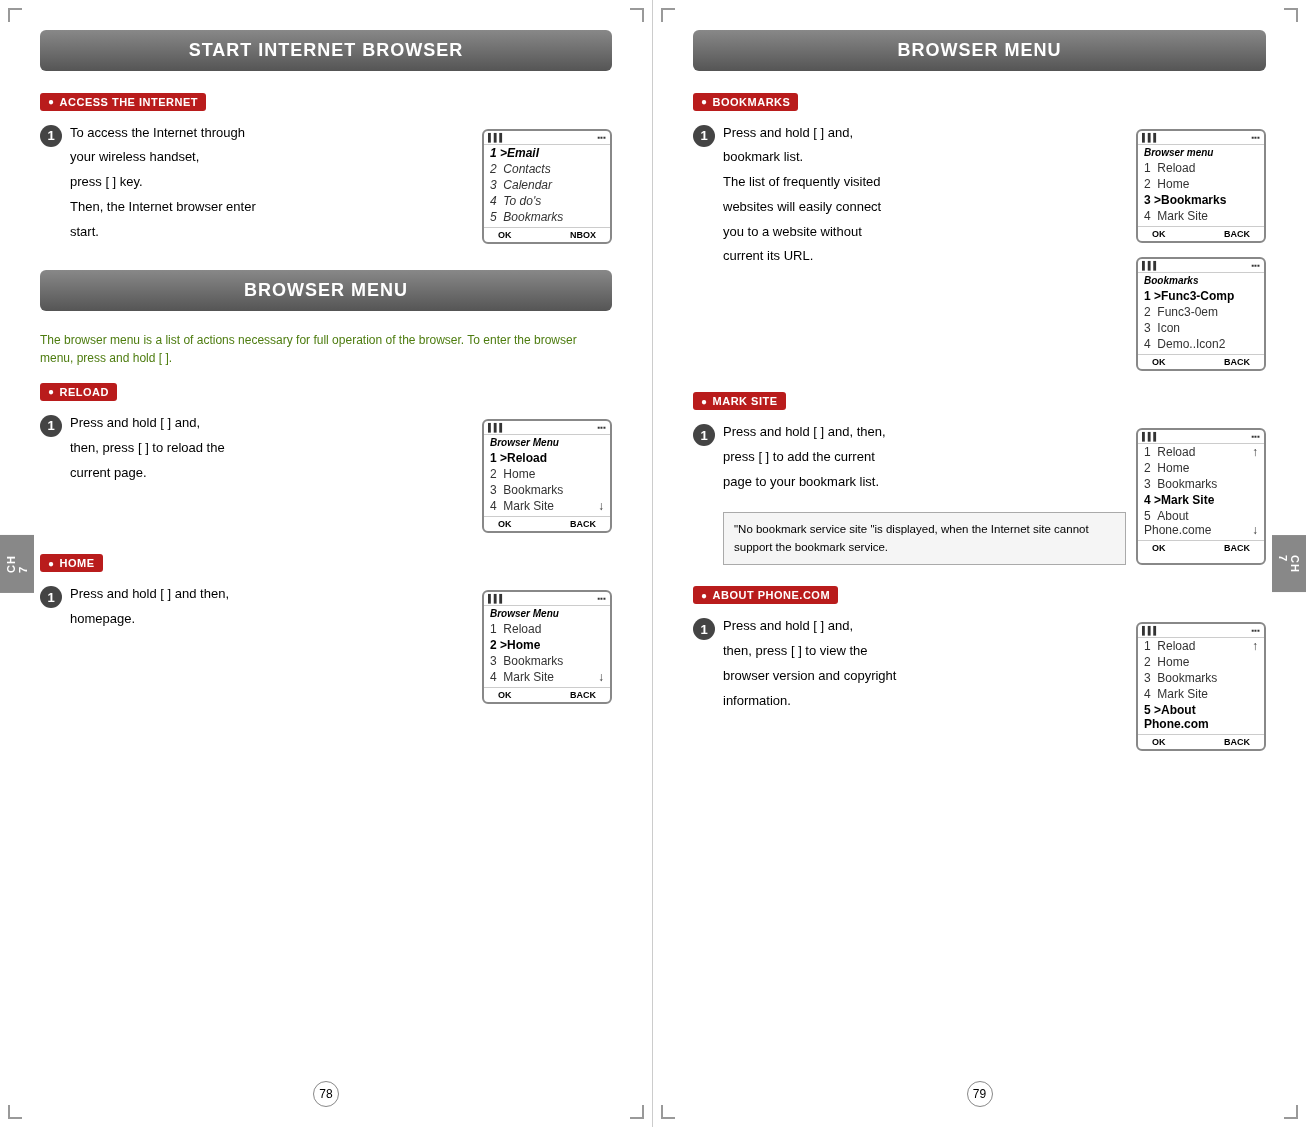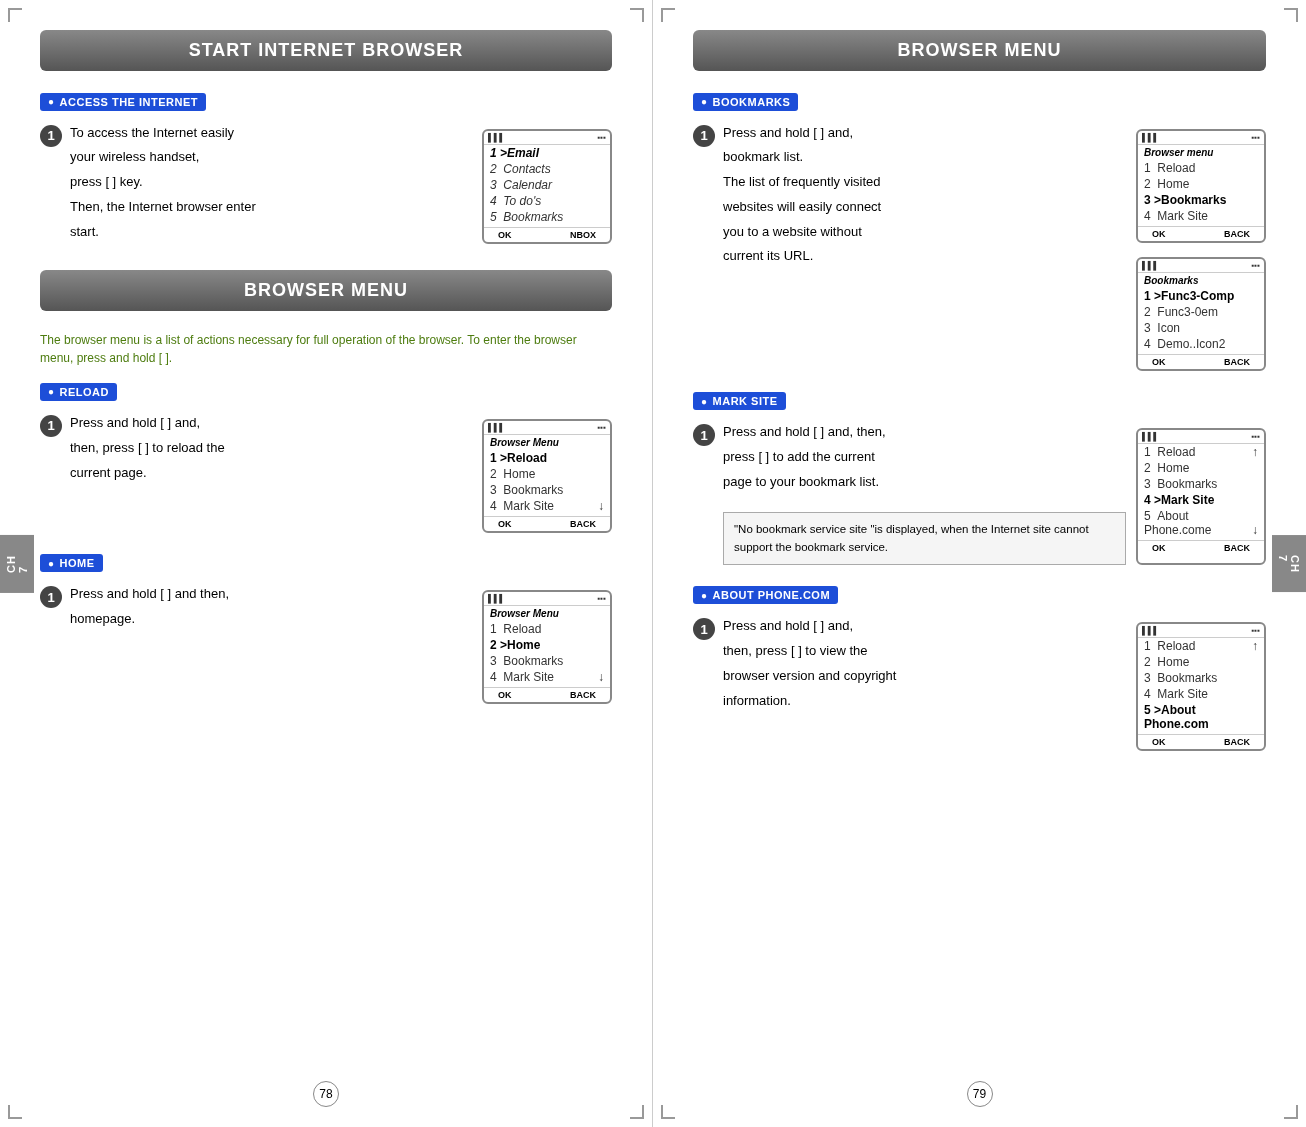--- a/index.html
+++ b/index.html
@@ -30,21 +30,21 @@
       padding: 10px 20px;
       border-radius: 6px;
       margin-bottom: 20px;
       letter-spacing: 1px;
     }
 
     
     .sub-label {
       display: inline-flex;
       align-items: center;
-      background: #1d4ed8;
+      background: #b91c1c;
       color: #fff;
       font-size: 11px;
       font-weight: bold;
       padding: 3px 8px;
       border-radius: 3px;
       margin-bottom: 12px;
       letter-spacing: 0.5px;
     }
     .sub-label::before {
       content: '●';
@@ -226,21 +226,21 @@
   
   <div class="section-header">START INTERNET BROWSER</div>
 
   
   <div class="sub-label">ACCESS THE INTERNET</div>
 
   <div class="step-with-phone">
     <div class="step-num-text">
       <div class="step-number">1</div>
       <div class="step-content">
-        <p>To access the Internet easily</p>
+        <p>To access the Internet through</p>
         <p>your wireless handset,</p>
         <p>press [  ] key.</p>
         <p>Then, the Internet browser enter</p>
         <p>start.</p>
       </div>
     </div>
     <div class="phone-mockup">
       <div class="phone-status">
         <span>▌▌▌</span>
         <span>▪▪▪</span>

